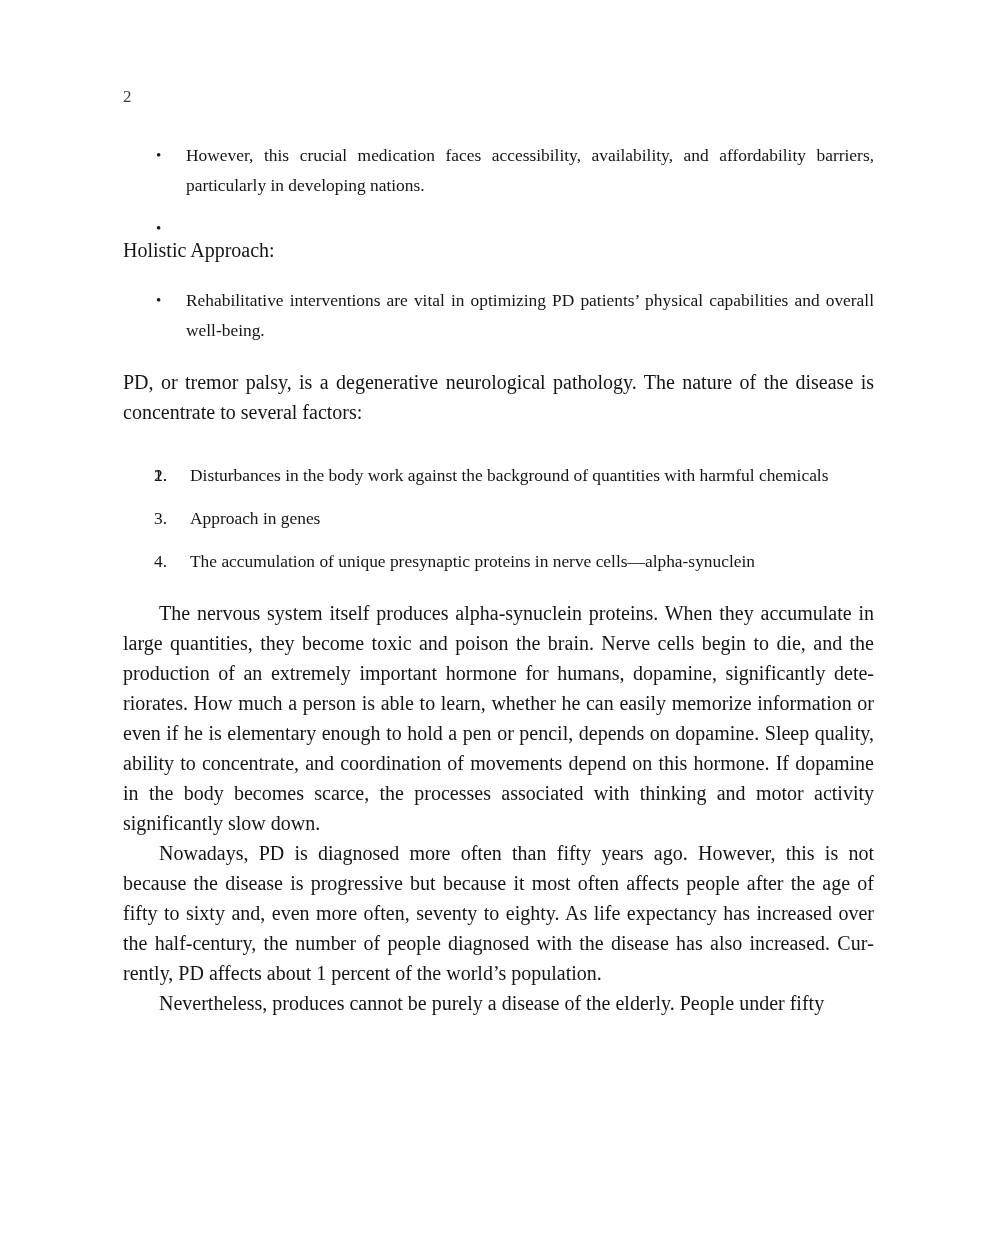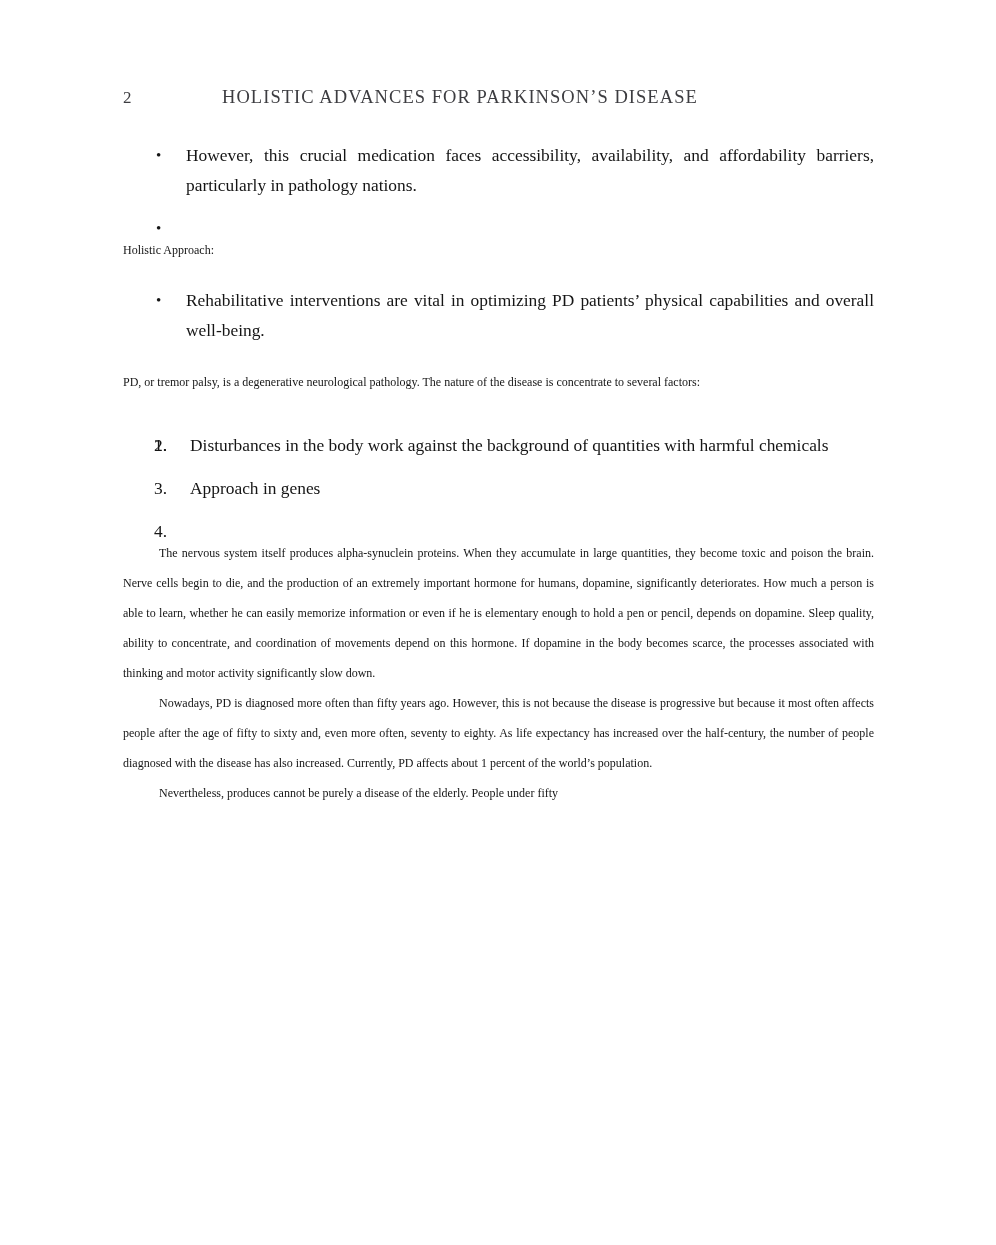--- a/index.html
+++ b/index.html
@@ -56,21 +56,21 @@
   
   .text-block {
     position: absolute;
     left: 123px;
     top: 140px;
     width: 751px;
   }
 
   p.body-para {
     margin: 0;
-    font-size: 12px;
+    font-size: 20px;
     line-height: 30px;
     text-align: justify;
     text-justify: inter-word;
     hyphens: manual;
     -webkit-hyphens: manual;
   }
   p.indent   { text-indent: 36px; }
   p.noindent { text-indent: 0; }
 
   .gap-lead   { height: 22px; }
@@ -126,29 +126,28 @@
   li.short { text-align: left; }
   
 </style>
 </head>
 <body>
 
 <div class="page">
 
   <div class="running-header">
     <span class="folio">2</span>
-    <span class="header-title">Holistic Advances for Parkinson’s Disease</span>
   </div>
 
   <div class="text-block">
 
     <ul class="bullet-list">
       <li>
         <span class="marker">•</span>
-        <span>However, this crucial medication faces accessibility, availability, and affordabil­ity barriers, particularly in pathology nations.</span>
+        <span>However, this crucial medication faces accessibility, availability, and affordabil­ity barriers, particularly in developing nations.</span>
       </li>
       <li class="short">
         <span class="marker">•</span>
       </li>
     </ul>
 
     <div class="gap-lead"></div>
 
     <p class="body-para noindent">Holistic Approach:</p>
 
@@ -174,20 +173,21 @@
       <li>
         <span class="marker">2.</span>
         <span>Disturbances in the body work against the background of quantities with harmful chemicals</span>
       </li>
       <li class="short">
         <span class="marker">3.</span>
         <span>Approach in genes</span>
       </li>
       <li class="short">
         <span class="marker">4.</span>
+        <span>The accumulation of unique presynaptic proteins in nerve cells—alpha-synuclein</span>
       </li>
     </ol>
 
     <div class="gap-lead"></div>
 
     <p class="body-para indent">The nervous system itself produces alpha-synuclein proteins. When they accumulate in large quantities, they become toxic and poison the brain. Nerve cells begin to die, and the production of an extremely important hormone for humans, dopamine, significantly dete­riorates. How much a person is able to learn, whether he can easily memorize information or even if he is elementary enough to hold a pen or pencil, depends on dopamine. Sleep quality, ability to concentrate, and coordination of movements depend on this hormone. If dopamine in the body becomes scarce, the processes associated with thinking and motor activity significantly slow down.</p>
     <p class="body-para indent">Nowadays, PD is diagnosed more often than fifty years ago. However, this is not because the disease is progressive but because it most often affects people after the age of fifty to sixty and, even more often, seventy to eighty. As life expectancy has increased over the half-century, the number of people diagnosed with the disease has also increased. Cur­rently, PD affects about 1 percent of the world’s population.</p>
     <p class="body-para indent">Nevertheless, produces cannot be purely a disease of the elderly. People under fifty</p>
 
   </div>

